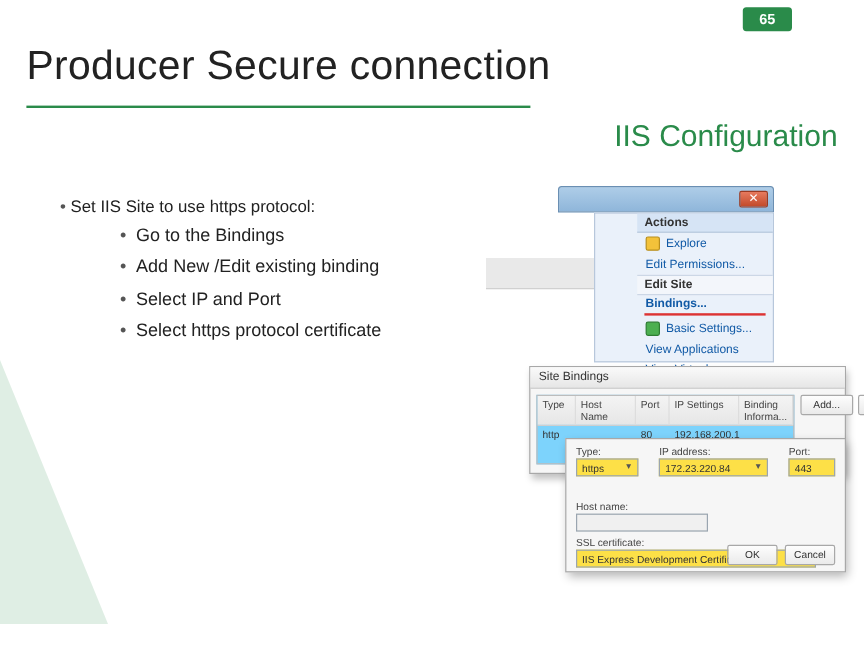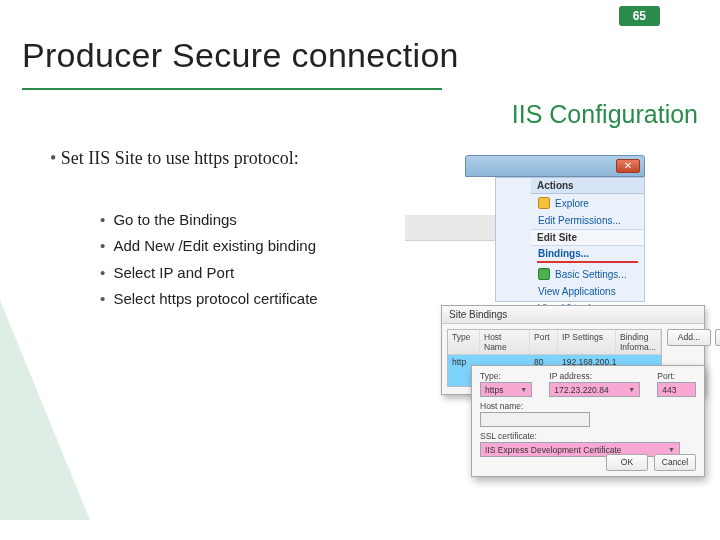--- a/index.html
+++ b/index.html
@@ -42,30 +42,29 @@
   .subtitle {
     position: absolute;
     top: 100px;
     right: 22px;
     font-size: 25px;
     font-weight: 400;
     color: #2a8b4a;
   }
   .bullet-main {
     position: absolute;
-    top: 148px;
+    top: 164px;
     left: 50px;
-    font-size: 18px;
+    font-size: 14px;
     color: #222;
-    font-family: Liberation Serif, serif;
   }
   .bullet-main::before { content: "• "; color: #555; }
   .sub-bullets {
     position: absolute;
-    top: 207px;
+    top: 184px;
     left: 100px;
     font-size: 15px;
     color: #222;
     line-height: 1.75;
   }
   .sub-bullets li { list-style: none; }
   .sub-bullets li::before {
     content: "• ";
     color: #555;
     margin-right: 4px;
@@ -224,24 +223,24 @@
     font-size:9px;
     color:#333;
   }
   .asb-title {
     background: linear-gradient(#fafafa,#e6e6e6);
     padding:3px 7px;
     font-size:10px;
     border-bottom:1px solid #c8c8c8;
   }
   .asb-body { padding:5px 8px; }
-  .asb-row1 { display:flex; gap:17px; margin-bottom:4px; }
+  .asb-row1 { display:flex; gap:17px; margin-bottom:20px; }
   .asb-field { display:flex; flex-direction:column; font-size:8.5px; }
   .asb-input {
-    background:#f9a8d4;
+    background:#fde047;
     border:1px solid #9aa5b0;
     height:15px;
     padding:0 4px;
     font-size:8.5px;
     display:flex;
     align-items:center;
     justify-content:space-between;
   }
   .dd-arrow{font-size:7px;color:#555;}
   .asb-label{color:#444;margin-bottom:1px;}

